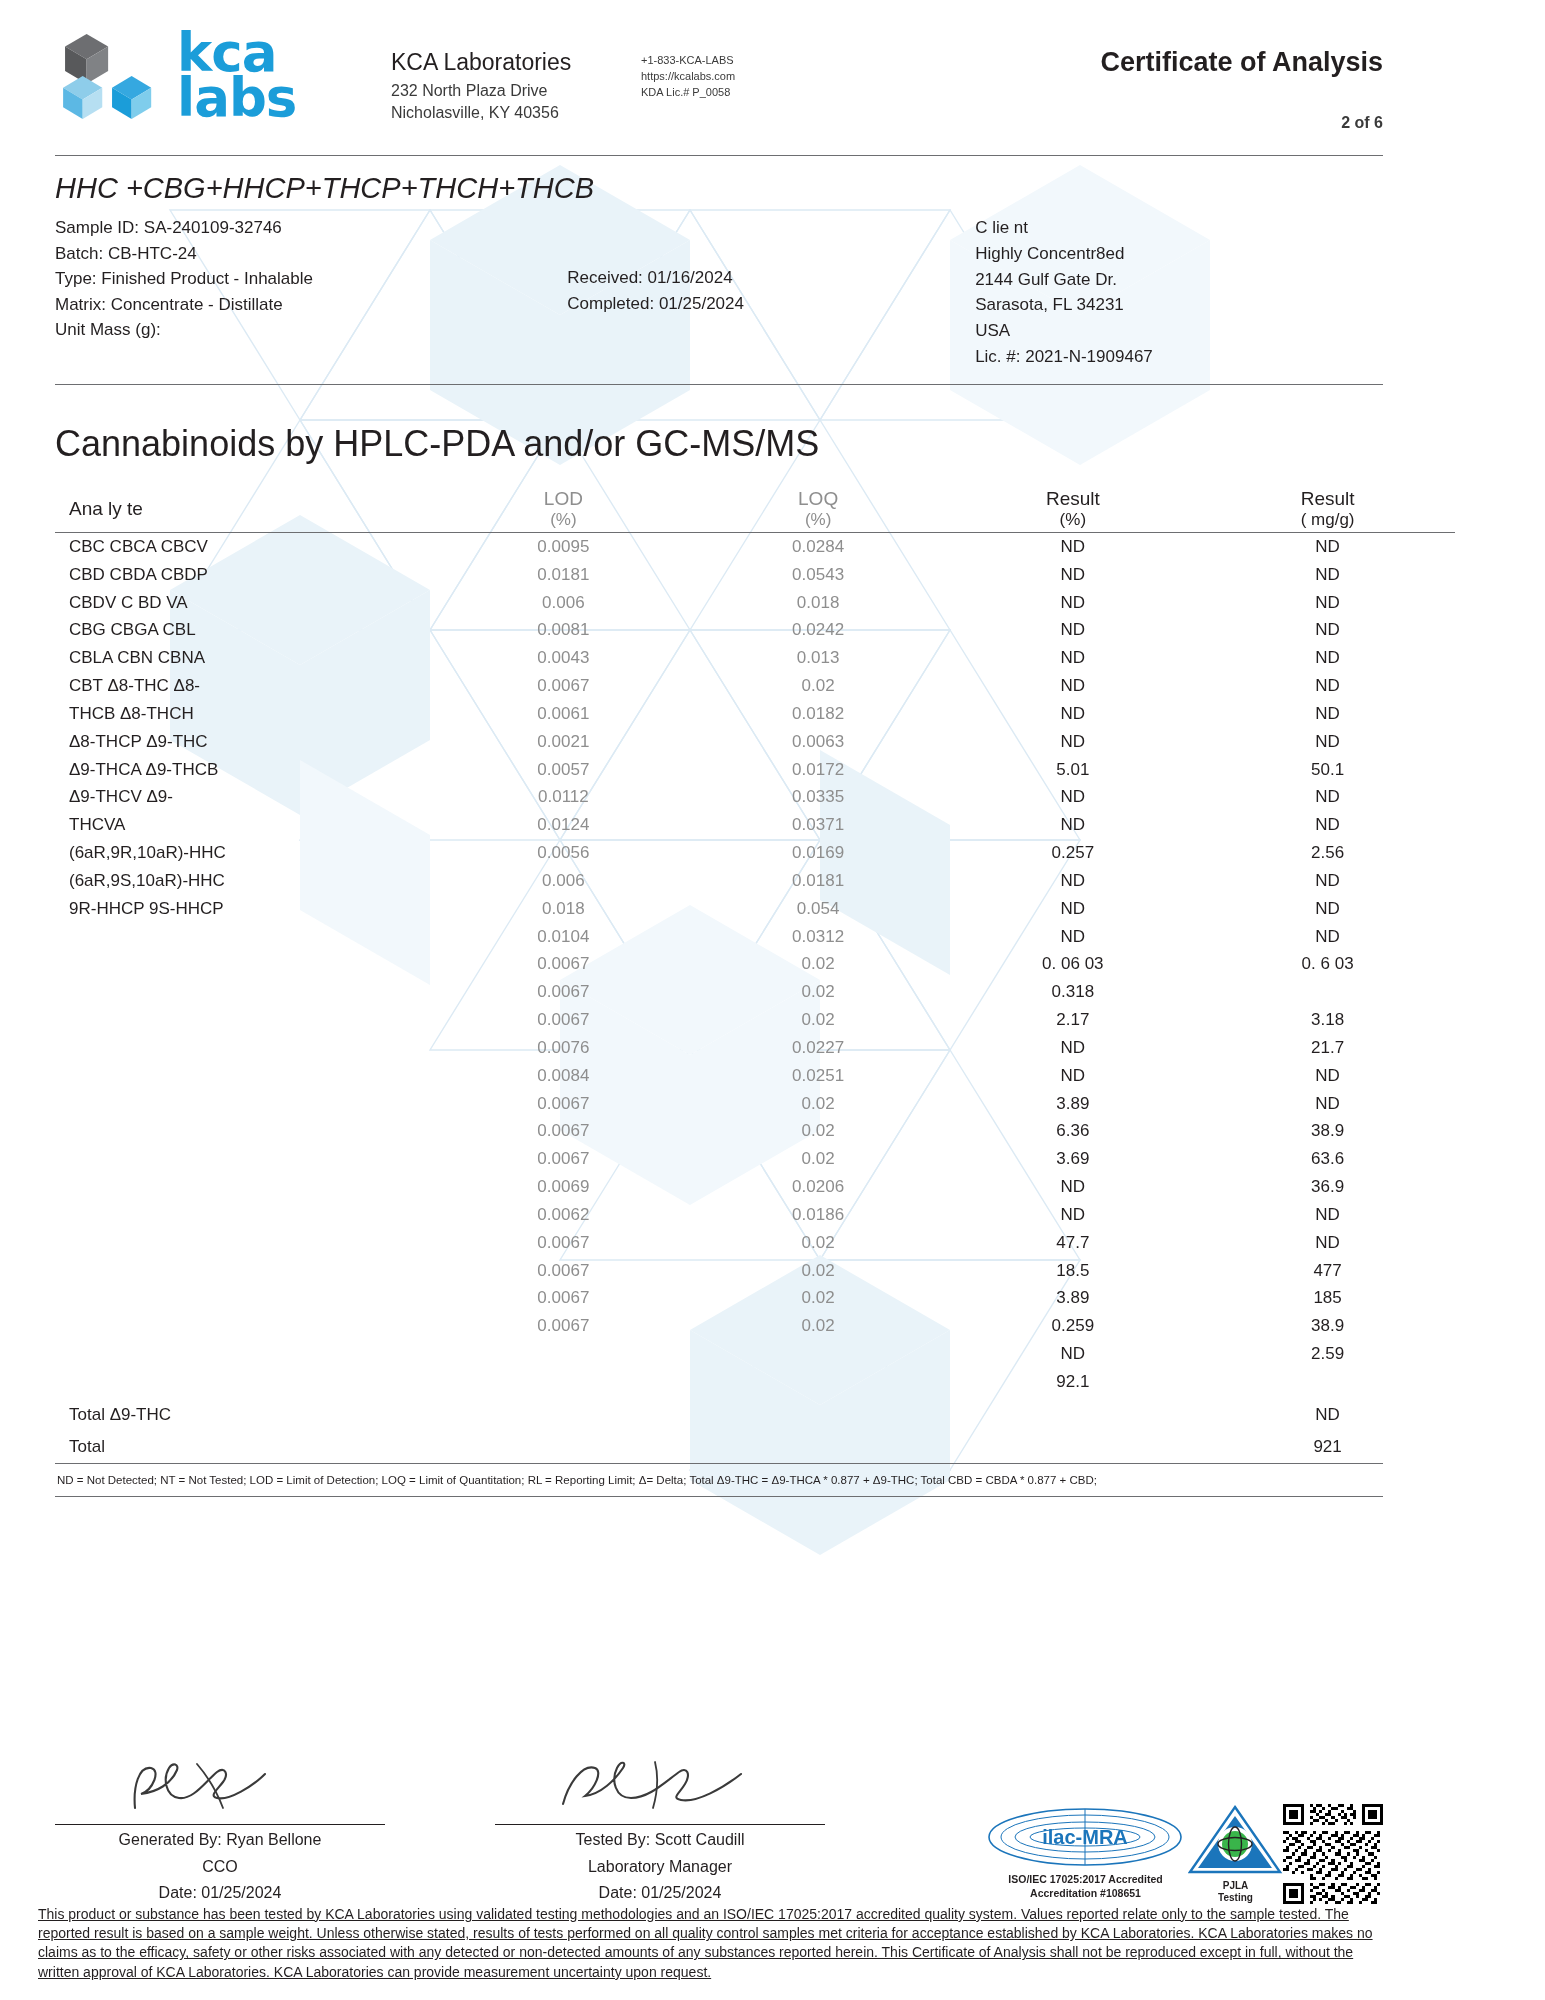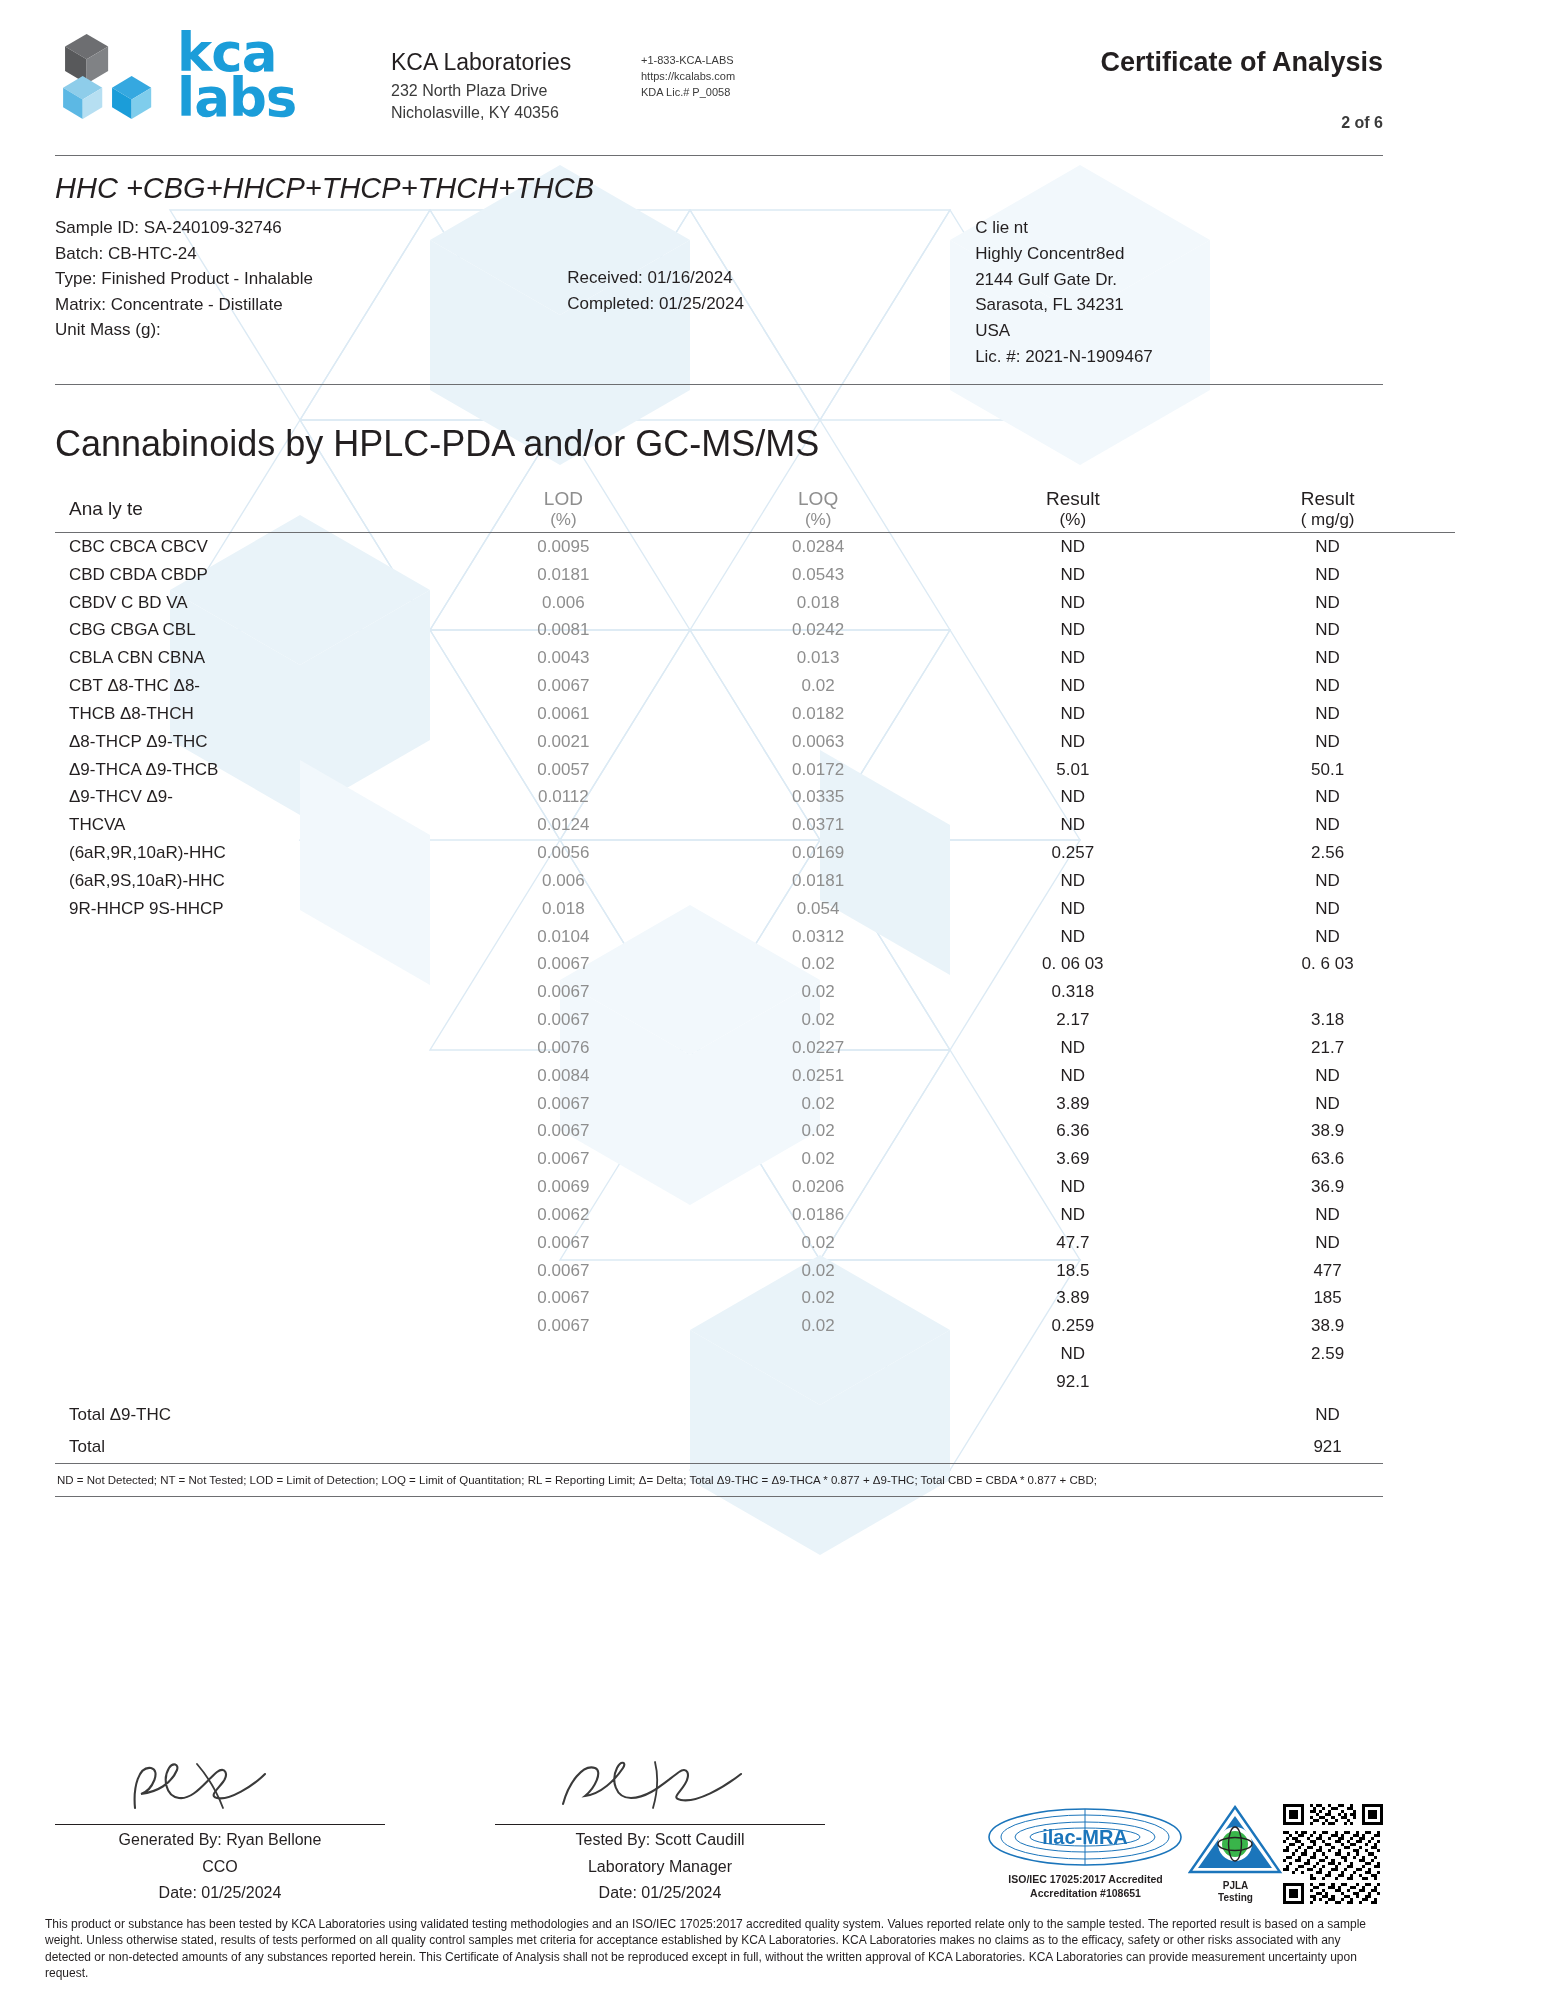--- a/index.html
+++ b/index.html
@@ -223,27 +223,28 @@
     line-height: 1.3;
     margin-top: 0;
   }
   .pjla-box { width: 95px; text-align: center; }
   .pjla-txt { font-size: 10px; font-weight: bold; line-height: 1.2; }
   .qr { width: 100px; height: 100px; }
 
   
   .disclaimer {
     position: absolute;
-    left: 45px;
+    left: 38px;
     right: 55px;
     bottom: 18px;
     z-index: 2;
-    font-size: 12px;
+    font-size: 14px;
     line-height: 1.38;
     color: #231f20;
+    text-decoration: underline;
   }
 </style>
 </head>
 <body>
 
 <div class="page">
 
   <svg class="bg-art" viewBox="0 0 1545 1600">
     <g fill="none" stroke="#dceaf4" stroke-width="1.4">
       <polygon points="170,90 430,90 300,300"></polygon>

